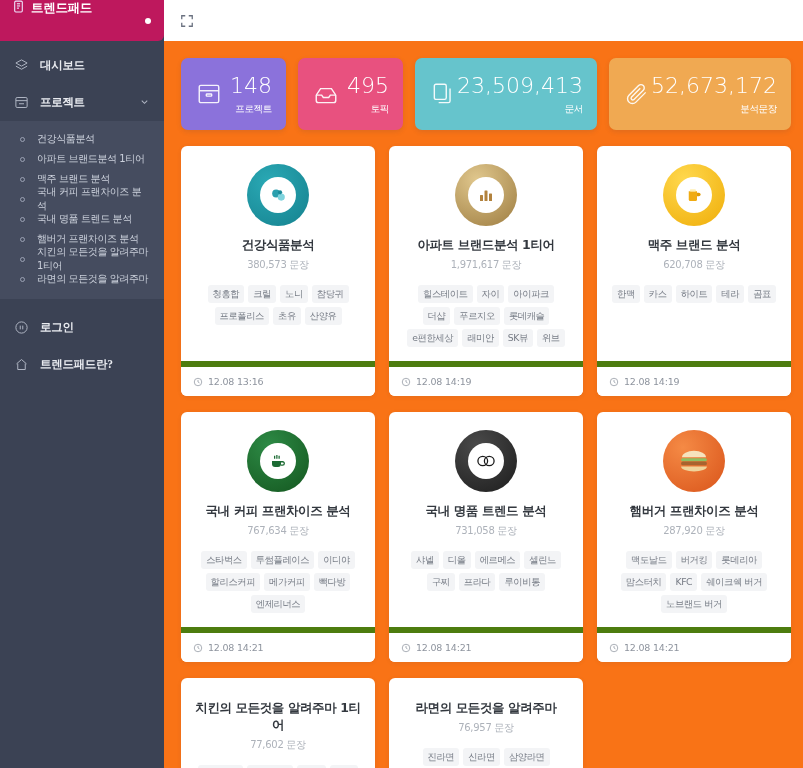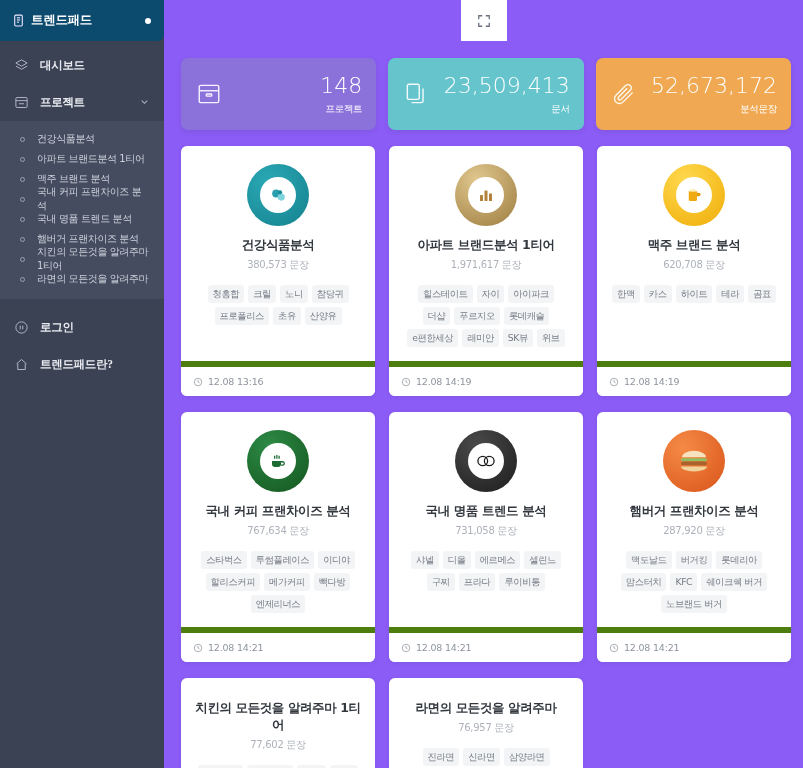--- a/index.html
+++ b/index.html
@@ -14,22 +14,22 @@
   
   .sidebar {
     width: 164px; height: 768px;
     background: #3b4254;
     display: flex; flex-direction: column;
     flex: 0 0 164px;
     position: relative; z-index: 5;
   }
   .brand {
     height: 41px;
-    background: #0c4a6e;
-    display: flex; align-items: center;
+    background: #be185d;
+    display: flex; align-items: flex-start;
     padding: 0 12px;
     border-radius: 0 0 6px 0;
     position: relative;
   }
   .brand-logo {
     width: 13px; height: 13px;
     margin-right: 6px;
     display: flex; align-items: center; justify-content: center;
     color: #f0e8ff;
   }
@@ -93,24 +93,23 @@
     margin-right: 12px;
     margin-left: 6px;
     flex: 0 0 5px;
   }
   .nav-bottom { padding-top: 10px; }
 
   
   .main {
     flex: 1 1 auto;
     height: 768px;
-    background: #8b5cf6;
+    background: #f97316;
     display: flex; flex-direction: column;
     position: relative;
-    align-items: center;
   }
   .topbar {
     height: 41px;
     background: #ffffff;
     display: flex; align-items: center;
     padding: 0 16px;
     flex: 0 0 41px;
   }
   .expand-icon {
     width: 14px; height: 14px;
@@ -379,20 +378,33 @@
               <line x1="3" y1="9" x2="21" y2="9"></line>
               <rect x="9.5" y="12" width="5" height="2" rx="0.6"></rect>
             </svg>
           </span>
           <span class="stat-text">
             <span class="stat-value">148</span>
             <span class="stat-label">프로젝트</span>
           </span>
         </div>
 
+        <div class="stat" style="background:#e8517f;">
+          <span class="stat-icon">
+            <svg width="26" height="26" viewBox="0 0 24 24" fill="none" stroke="#ffffff" stroke-width="1.3">
+              <path d="M3 13 L3 18 a2 2 0 0 0 2 2 h14 a2 2 0 0 0 2 -2 L21 13"></path>
+              <path d="M3 13 L7 7 h10 l4 6"></path>
+              <path d="M3 13 h5 l1.5 2.2 h5 L16 13 h5"></path>
+            </svg>
+          </span>
+          <span class="stat-text">
+            <span class="stat-value">495</span>
+            <span class="stat-label">토픽</span>
+          </span>
+        </div>
 
         <div class="stat" style="background:#66c4cc;">
           <span class="stat-icon">
             <svg width="26" height="26" viewBox="0 0 24 24" fill="none" stroke="#ffffff" stroke-width="1.3">
               <rect x="4" y="3" width="11" height="14" rx="1.5"></rect>
               <path d="M8 20 h9 a1.5 1.5 0 0 0 1.5 -1.5 V7"></path>
             </svg>
           </span>
           <span class="stat-text">
             <span class="stat-value">23,509,413</span>

